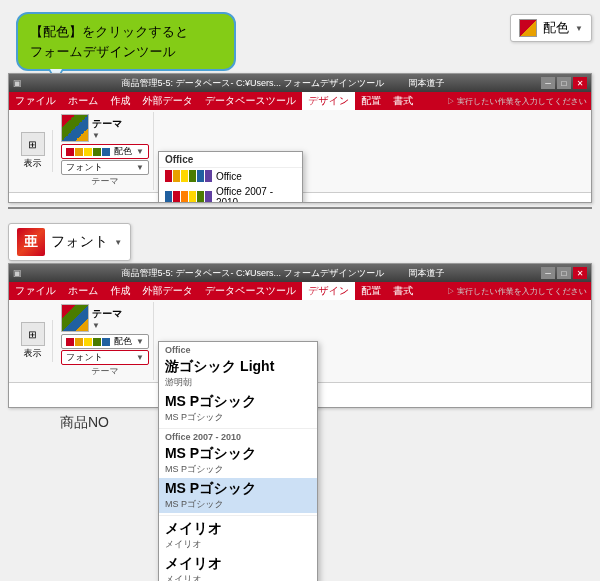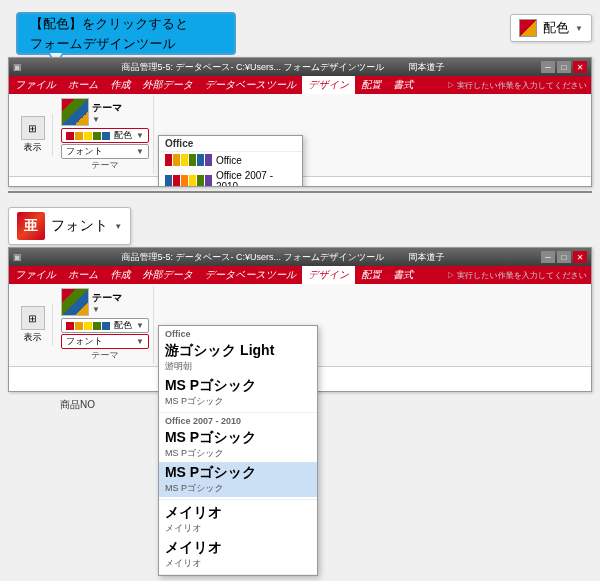--- a/index.html
+++ b/index.html
@@ -7,24 +7,24 @@
       font-family: 'MS Gothic', 'Meiryo', sans-serif;
       background: #f0f0f0;
       width: 600px;
       height: 581px;
       overflow: hidden;
       font-size: 11px;
     }
 
     
     .annotation-box {
-      background: #0ea5e9;
+      background: #84cc16;
       border: 2px solid #4a9fd4;
-      border-radius: 4px;
-      padding: 0 12px;
+      border-radius: 12px;
+      padding: 8px 12px;
       margin: 6px 8px 0 8px;
       position: relative;
       display: inline-block;
       min-width: 220px;
     }
     .annotation-box .arrow {
       position: absolute;
       bottom: -14px;
       left: 30px;
       width: 0;
@@ -124,21 +124,20 @@
       background: #c8001e;
       display: flex;
       gap: 0;
     }
     .ribbon-tab {
       color: #fff;
       font-size: 10px;
       padding: 2px 6px;
       cursor: pointer;
       white-space: nowrap;
-      font-style: italic;
     }
     .ribbon-tab.active {
       background: #fff;
       color: #c8001e;
     }
 
     
     .ribbon-content {
       background: #f8f8f8;
       border-bottom: 1px solid #ccc;
@@ -595,15 +594,15 @@
               <div class="font-name-main">メイリオ</div>
               <div class="font-name-sub">メイリオ</div>
             </div>
           </div>
         </div>
       </div>
     </div>
   </div>
 </div>
 
-<div style="padding: 2px 8px 2px 60px; font-size:10px; color:#333;">
+<div style="padding: 2px 8px 2px 60px; font-size:14px; color:#333;">
   <span>商品NO</span>
 </div>
 
 </body></html>

